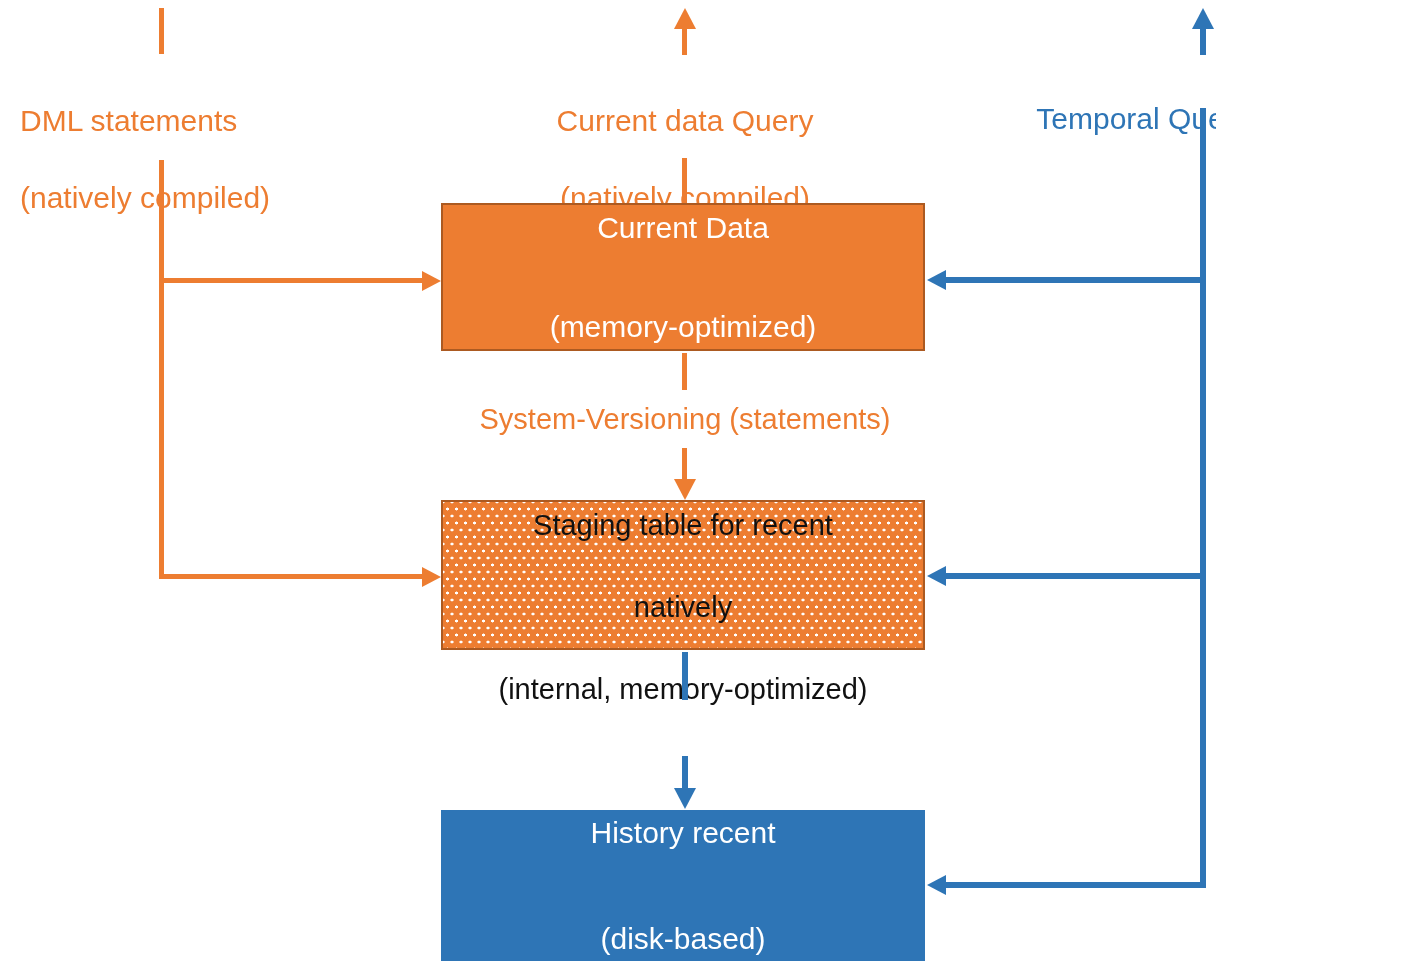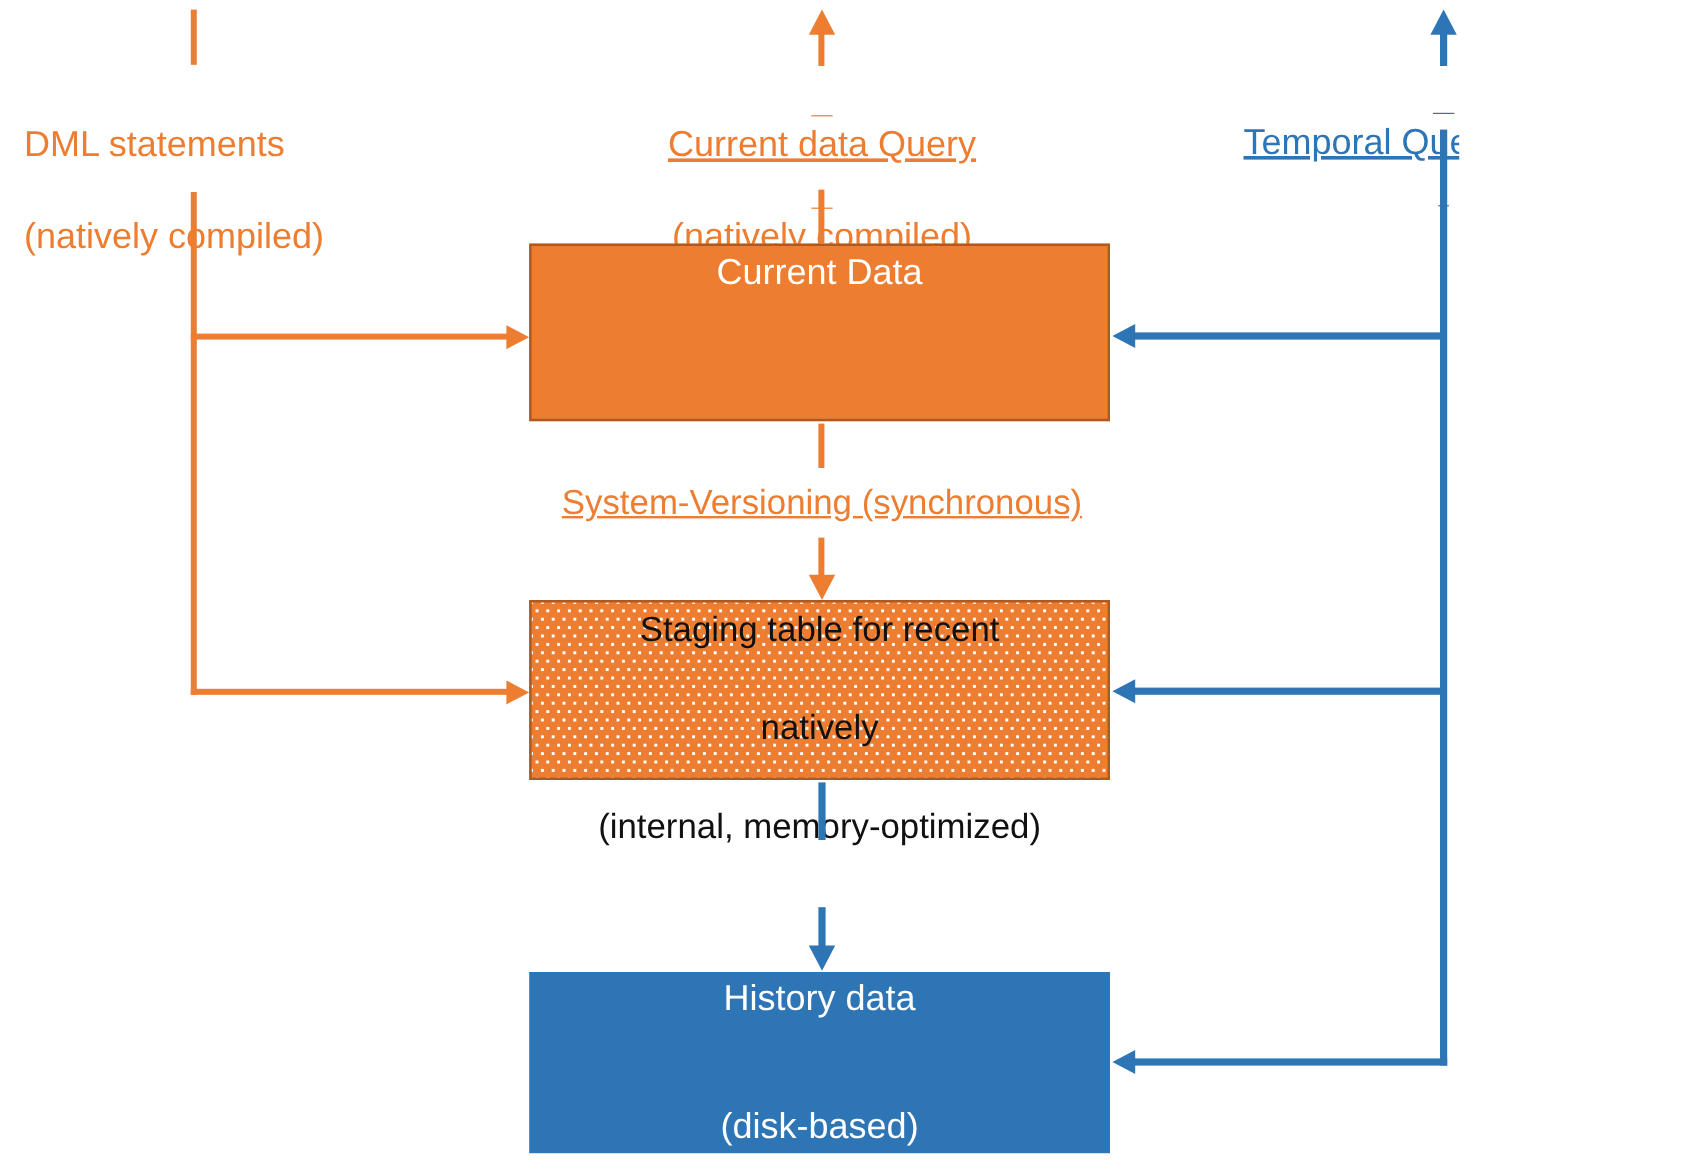--- a/index.html
+++ b/index.html
@@ -46,21 +46,21 @@
   }
   .node-line { font-size: 30px; line-height: 45px; white-space: pre; }
   .node-dotted .node-line { font-size: 29px; line-height: 46px; }
 
   
   .lbl { position: absolute; white-space: pre; }
   .lbl-orange { color: #ED7D31; }
   .lbl-blue { color: #2E75B6; }
   .lbl-line { font-size: 30px; line-height: 41px; white-space: pre; }
   .lbl-mid { font-size: 29px; line-height: 36px; white-space: pre; }
-  .ta-c { text-align: center; text-decoration: underline; }
+  .ta-c { text-align: center; }
 
   
   .line { position: absolute; }
   .line-orange { background: #ED7D31; }
   .line-blue { background: #2E75B6; }
 
   
   .ah { position: absolute; width: 0; height: 0; }
   .ah-up-orange    { border-left: 11px solid transparent; border-right: 11px solid transparent; border-bottom: 21px solid #ED7D31; }
   .ah-up-blue      { border-left: 11px solid transparent; border-right: 11px solid transparent; border-bottom: 21px solid #2E75B6; }
@@ -81,35 +81,36 @@
 
   <div class="lbl lbl-orange ta-c" style="left:500px; top:64px; width:370px;">
     <div class="lbl-line">Current data Query</div>
     <div class="lbl-line">(natively compiled)</div>
   </div>
 
   <div class="lbl lbl-blue ta-c" style="left:1000px; top:62px; width:406px;">
     <div class="lbl-line">Temporal Query (interop)</div>
   </div>
 
-  <div class="lbl lbl-orange lbl-mid ta-c" style="left:435px; top:401px; width:500px;">System-Versioning (synchronous)</div>
+  <div class="lbl lbl-orange lbl-mid ta-c" style="left:435px; top:401px; width:500px;">System-Versioning (statements)</div>
 
 
   <div class="node node-orange" style="top:203px; height:148px;">
     <div class="node-line">Current Data</div>
+    <div class="node-line">(memory-optimized)</div>
   </div>
 
   <div class="node node-dotted" style="top:500px; height:150px;">
     <div class="node-line">Staging table for recent</div>
     <div class="node-line">natively</div>
     <div class="node-line">(internal, memory-optimized)</div>
   </div>
 
   <div class="node node-blue" style="top:810px; height:151px;">
-    <div class="node-line">History data</div>
+    <div class="node-line">History recent</div>
     <div class="node-line">(disk-based)</div>
   </div>
 
   <div class="line line-orange" style="left:159px; top:8px; width:5px; height:46px;"></div>
 
   <div class="line line-orange" style="left:159px; top:160px; width:5px; height:419px;"></div>
 
   <div class="line line-orange" style="left:159px; top:278px; width:264px; height:5px;"></div>
   <div class="ah ah-right-orange" style="left:422px; top:271px;"></div>
 

